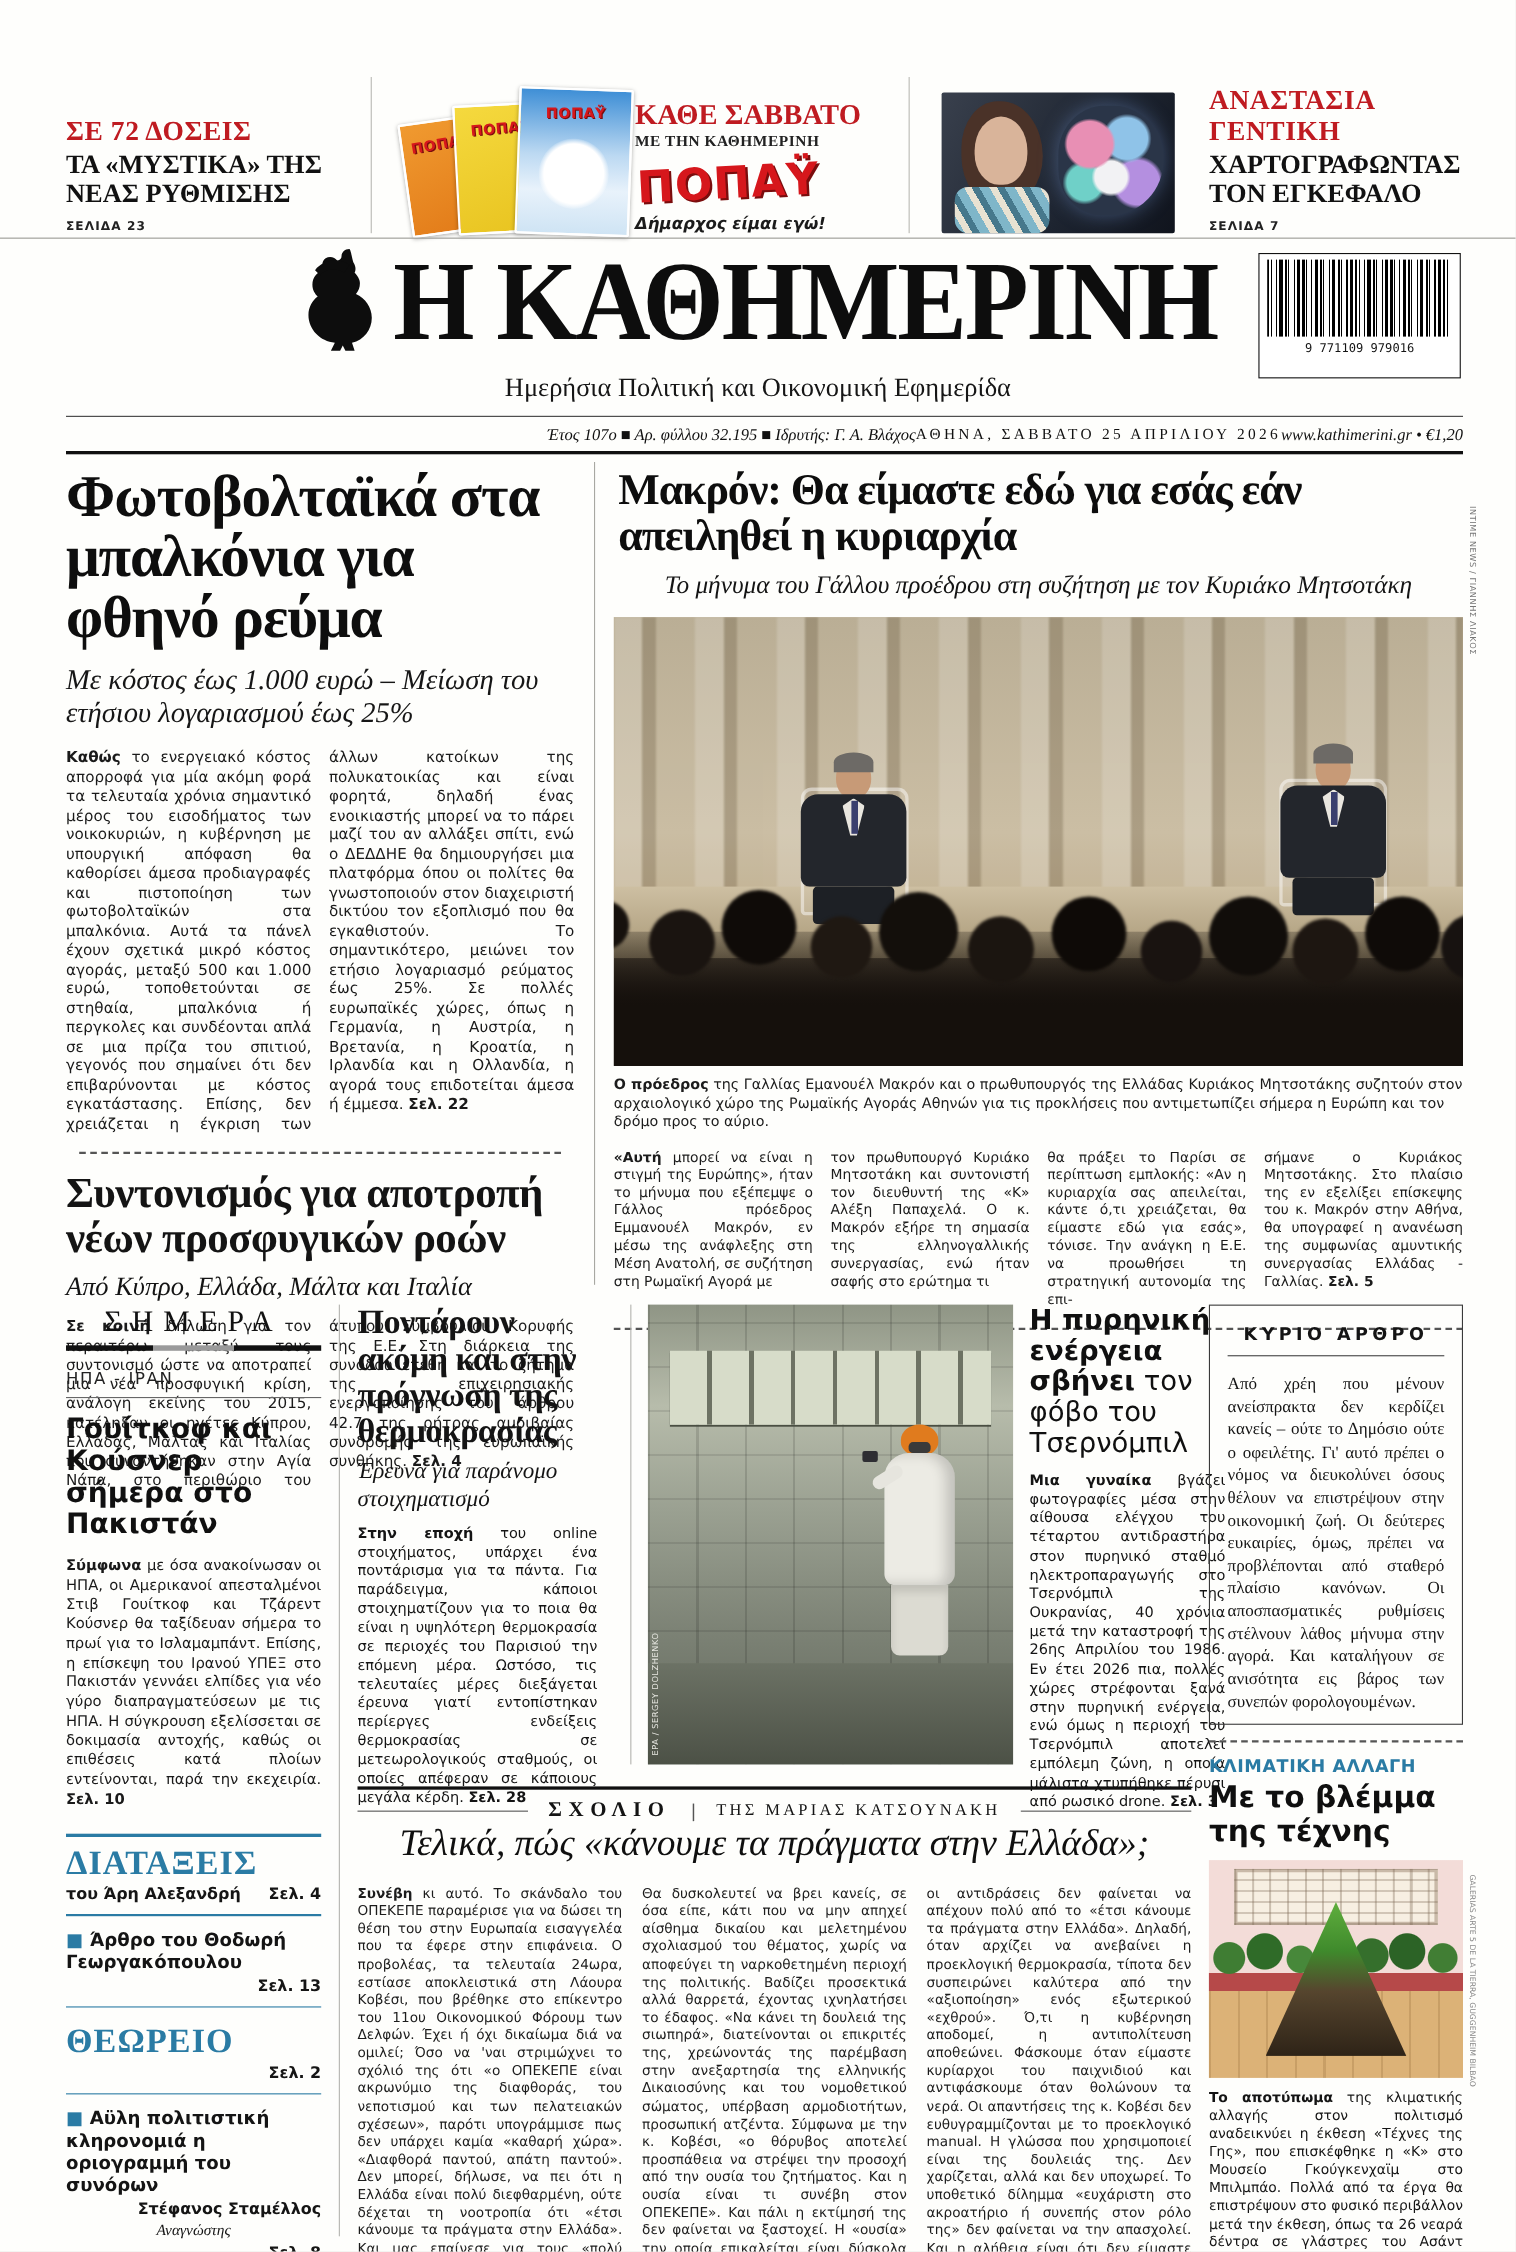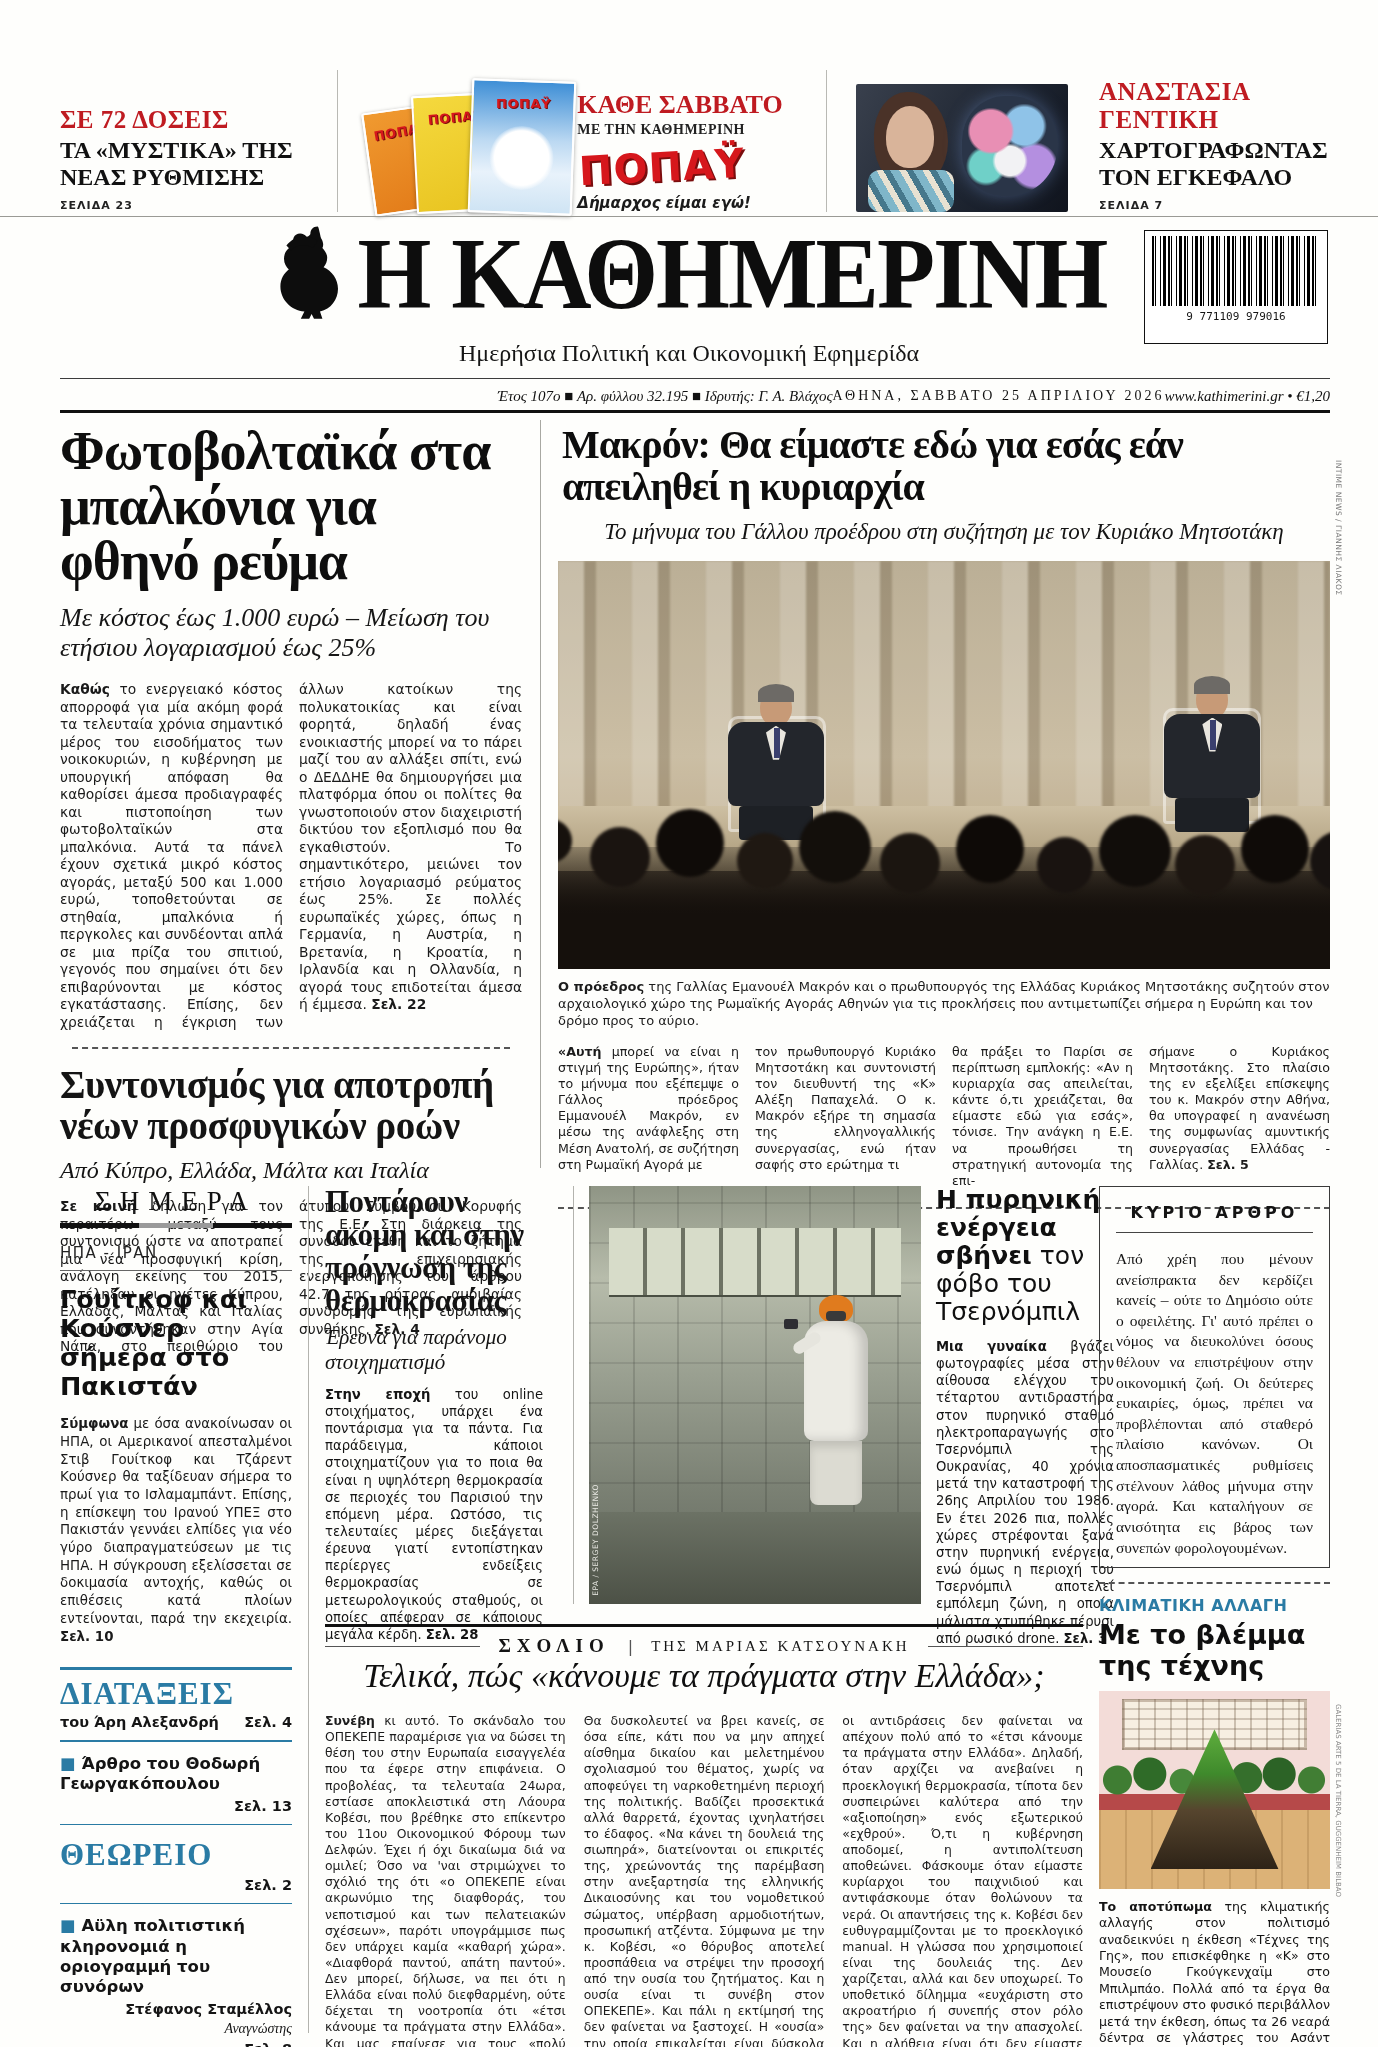--- a/index.html
+++ b/index.html
@@ -119,21 +119,21 @@
   .sb-block-title{font-family:"Liberation Serif",serif;font-weight:700;font-size:31px;letter-spacing:1px;color:#2a7ba4;}
   .sb-row{display:flex;justify-content:space-between;align-items:baseline;margin-top:2px;}
   .sb-author{font-weight:700;font-size:14.5px;color:#151515;}
   .sb-page{font-weight:700;font-size:14.5px;color:#151515;}
   .sb-sep{border:none;border-top:2px solid #2a7ba4;margin:10px 0 0;}
   .sb-item{margin-top:12px;}
   .sb-item-title{font-weight:700;font-size:16.5px;line-height:1.22;color:#141414;}
   .sq{color:#2a7ba4;margin-right:6px;}
   .sb-right{text-align:right;margin-top:4px;}
   .sb-name{font-weight:700;font-size:14.5px;}
-  .sb-role{font-style:italic;font-family:"Liberation Serif",serif;font-size:14px;}
+  .sb-role{font-style:italic;font-family:"Liberation Serif",serif;font-size:14px;text-align:center;}
   
   .midarea{width:758px;flex:none;display:flex;flex-direction:column;}
   .midrow{display:flex;gap:15px;height:418px;}
   .betting{width:218px;flex:none;border-right:1px solid #b3b3ae;padding-right:30px;}
   .h-betting{font-family:"Liberation Serif",serif;font-weight:600;font-size:31px;line-height:1.06;margin:0;letter-spacing:-.5px;}
   .deck-betting{font-family:"Liberation Serif",serif;font-style:italic;font-size:21px;line-height:1.15;margin-top:8px;}
   .betting-body{margin-top:12px;font-size:13.2px;line-height:1.3;text-align:justify;}
   .photo-chernobyl{position:relative;width:332px;flex:none;overflow:hidden;
       background:linear-gradient(180deg,#8f9585 0%,#b7bcab 22%,#9aa091 45%,#7b8174 72%,#5f655a 100%);}
   .panelgrid{position:absolute;inset:0;background:

